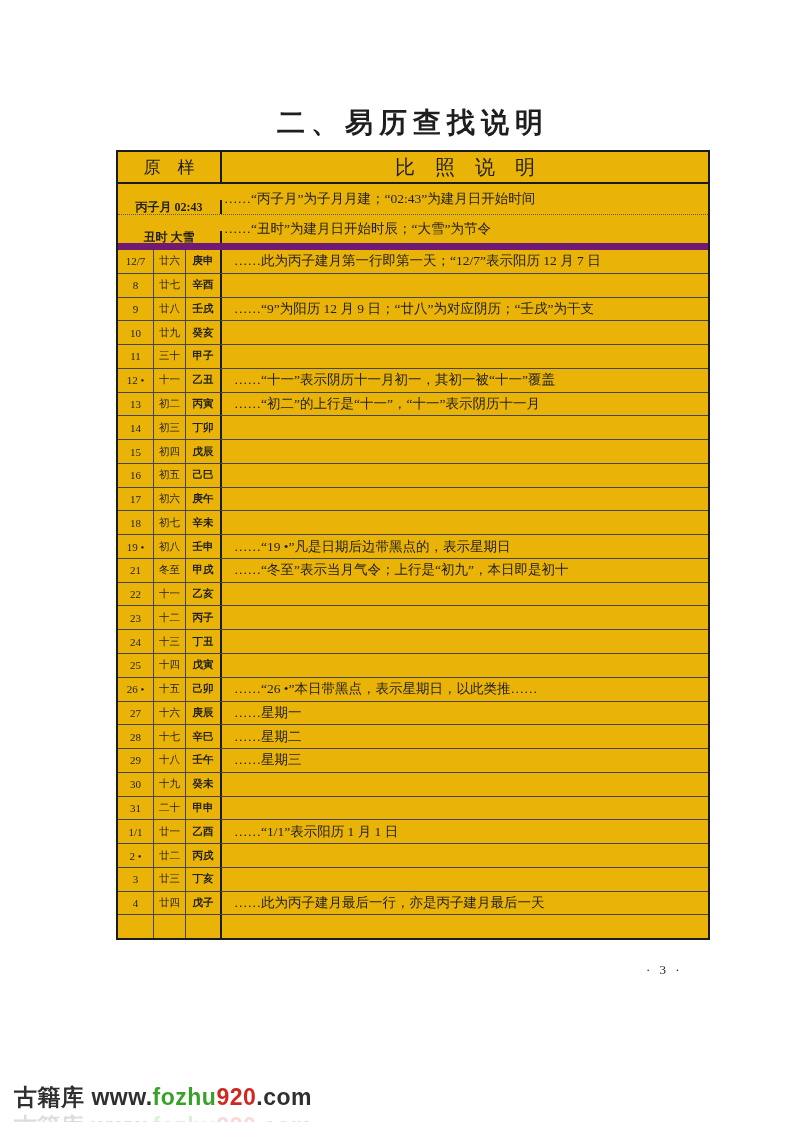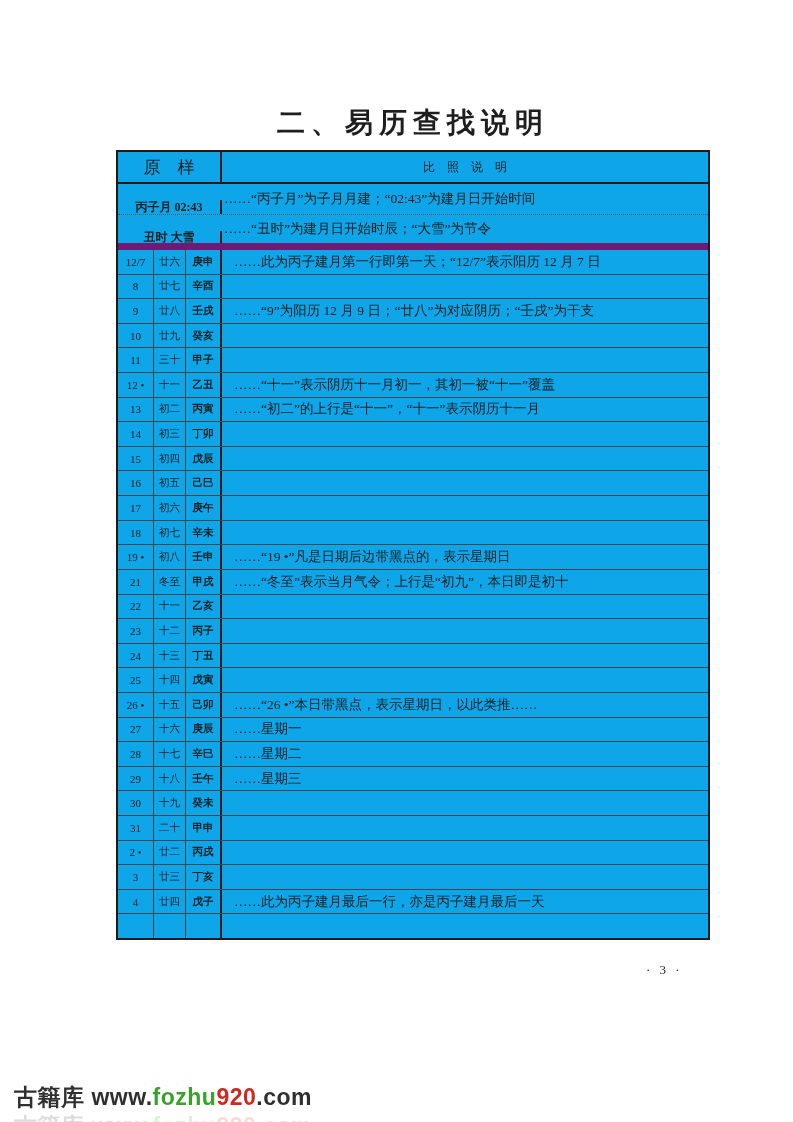--- a/index.html
+++ b/index.html
@@ -9,31 +9,31 @@
     font-family:"Liberation Serif","DejaVu Serif",serif;
   }
   .title{
     position:absolute;left:116px;top:104px;width:594px;
     text-align:center;font-size:28px;font-weight:600;letter-spacing:6px;
     white-space:nowrap;
   }
   .doc-table{
     position:absolute;left:116px;top:150px;width:594px;height:790px;
     border:2px solid #1b1b1b;box-sizing:border-box;
-    display:flex;flex-direction:column;background:#0ea5e9;
+    display:flex;flex-direction:column;background:#eab308;
   }
   .thead{height:30px;display:flex;border-bottom:2px solid #1b1b1b;flex:none;}
   .thead .hleft{
     width:102px;flex:none;border-right:2px solid #1b1b1b;
     display:flex;align-items:center;justify-content:center;
     font-size:17px;white-space:nowrap;
   }
   .thead .hright{
     flex:1;display:flex;align-items:center;justify-content:center;
-    font-size:12px;white-space:nowrap;
+    font-size:20px;white-space:nowrap;
   }
   .intro-row{height:30px;display:flex;flex:none;}
   .intro-row.first{border-bottom:1.5px dotted #5a5a5a;}
   .intro-row.second{height:28px;border-bottom:7px solid #701a75;}
   .intro-row .sample{
     width:102px;flex:none;border-right:2px solid #1b1b1b;
     display:flex;align-items:center;justify-content:center;
     font-size:12px;font-weight:600;white-space:nowrap;margin-top:16px;
   }
   .intro-row .note{
@@ -221,20 +221,26 @@
         <div class="cell c3">癸未</div>
         <div class="cell note"></div>
       </div>
       <div class="day-row">
         <div class="cell c1">31</div>
         <div class="cell c2">二十</div>
         <div class="cell c3">甲申</div>
         <div class="cell note"></div>
       </div>
       <div class="day-row">
+        <div class="cell c1">1/1</div>
+        <div class="cell c2">廿一</div>
+        <div class="cell c3">乙酉</div>
+        <div class="cell note">……“1/1”表示阳历 1 月 1 日</div>
+      </div>
+      <div class="day-row">
         <div class="cell c1">2 •</div>
         <div class="cell c2">廿二</div>
         <div class="cell c3">丙戌</div>
         <div class="cell note"></div>
       </div>
       <div class="day-row">
         <div class="cell c1">3</div>
         <div class="cell c2">廿三</div>
         <div class="cell c3">丁亥</div>
         <div class="cell note"></div>

